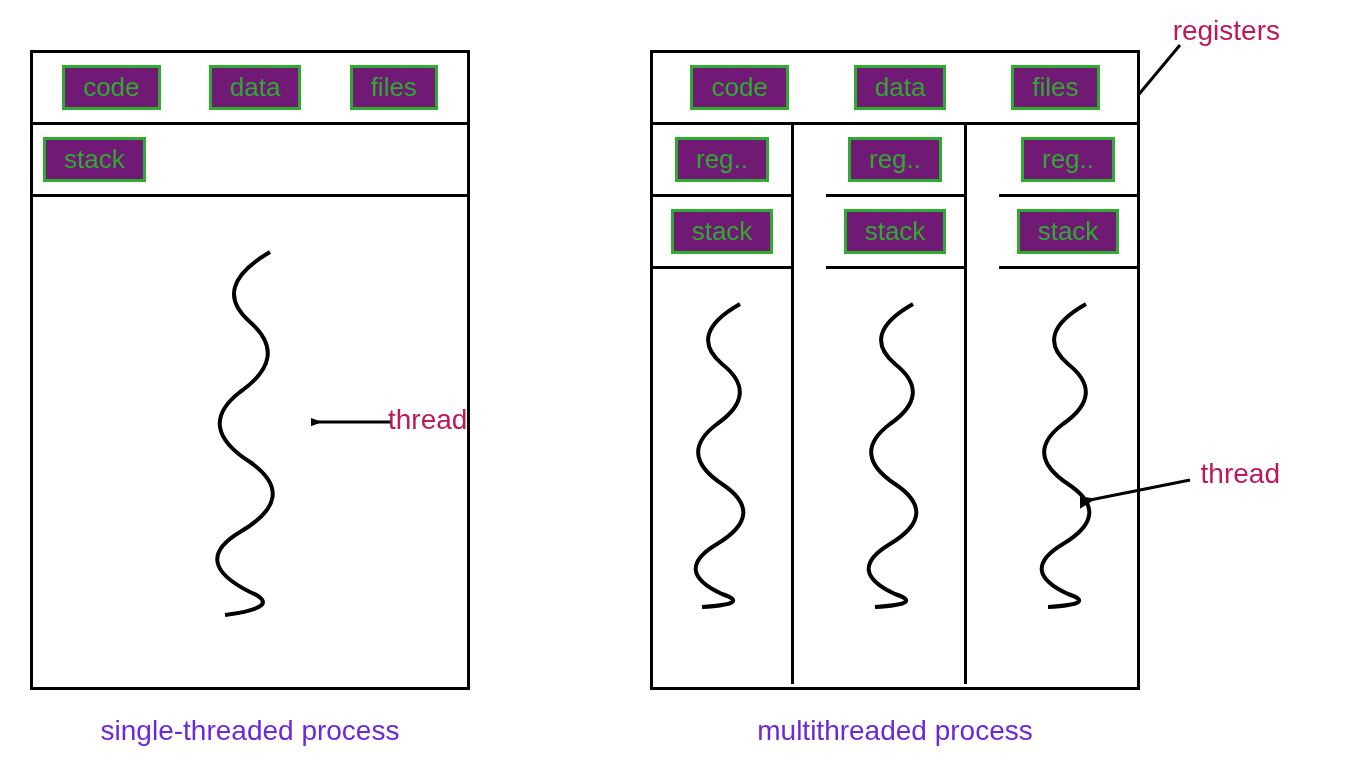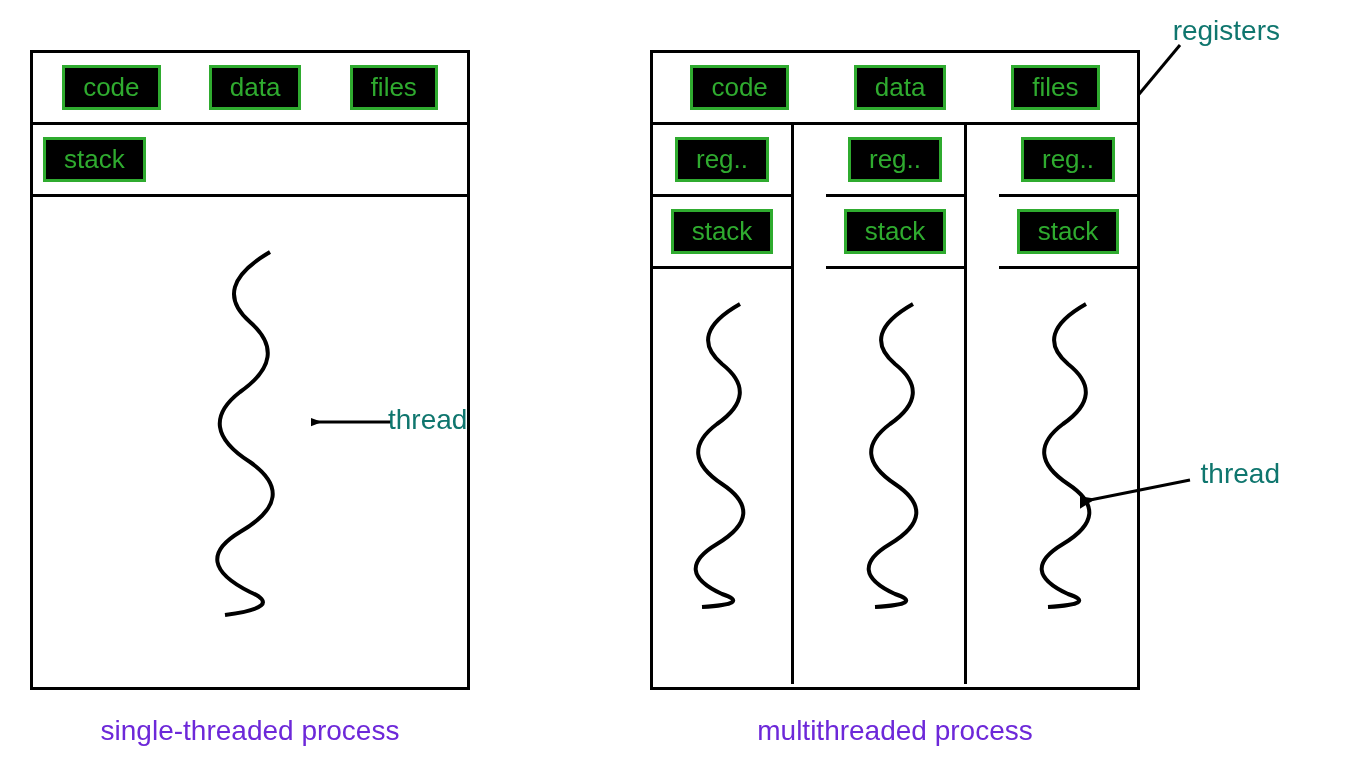--- a/index.html
+++ b/index.html
@@ -49,21 +49,21 @@
       gap: 10px;
     }
     .greenbox {
       border: 3px solid #2fab2f;
       color: #2fab2f;
       font-size: 26px;
       padding: 4px 18px;
       display: inline-flex;
       align-items: center;
       justify-content: center;
-      background: #000000;
+      background: #701a75;
     }
     .row2-single {
       border-bottom: 3px solid #000;
       padding: 12px 10px;
       display: flex;
       justify-content: space-between;
       align-items: center;
     }
     .single-body {
       height: calc(100% - 150px);
@@ -102,21 +102,21 @@
       padding-top: 30px;
     }
     .caption {
       color: #6d28d9;
       font-size: 28px;
       margin-top: 25px;
       text-align: center;
     }
     .annotation {
       position: absolute;
-      color: #0f766e;
+      color: #be185d;
       font-size: 28px;
       white-space: nowrap;
     }
     .arrow-line {
       position: absolute;
     }
   </style>
 </head>
 <body>
 

